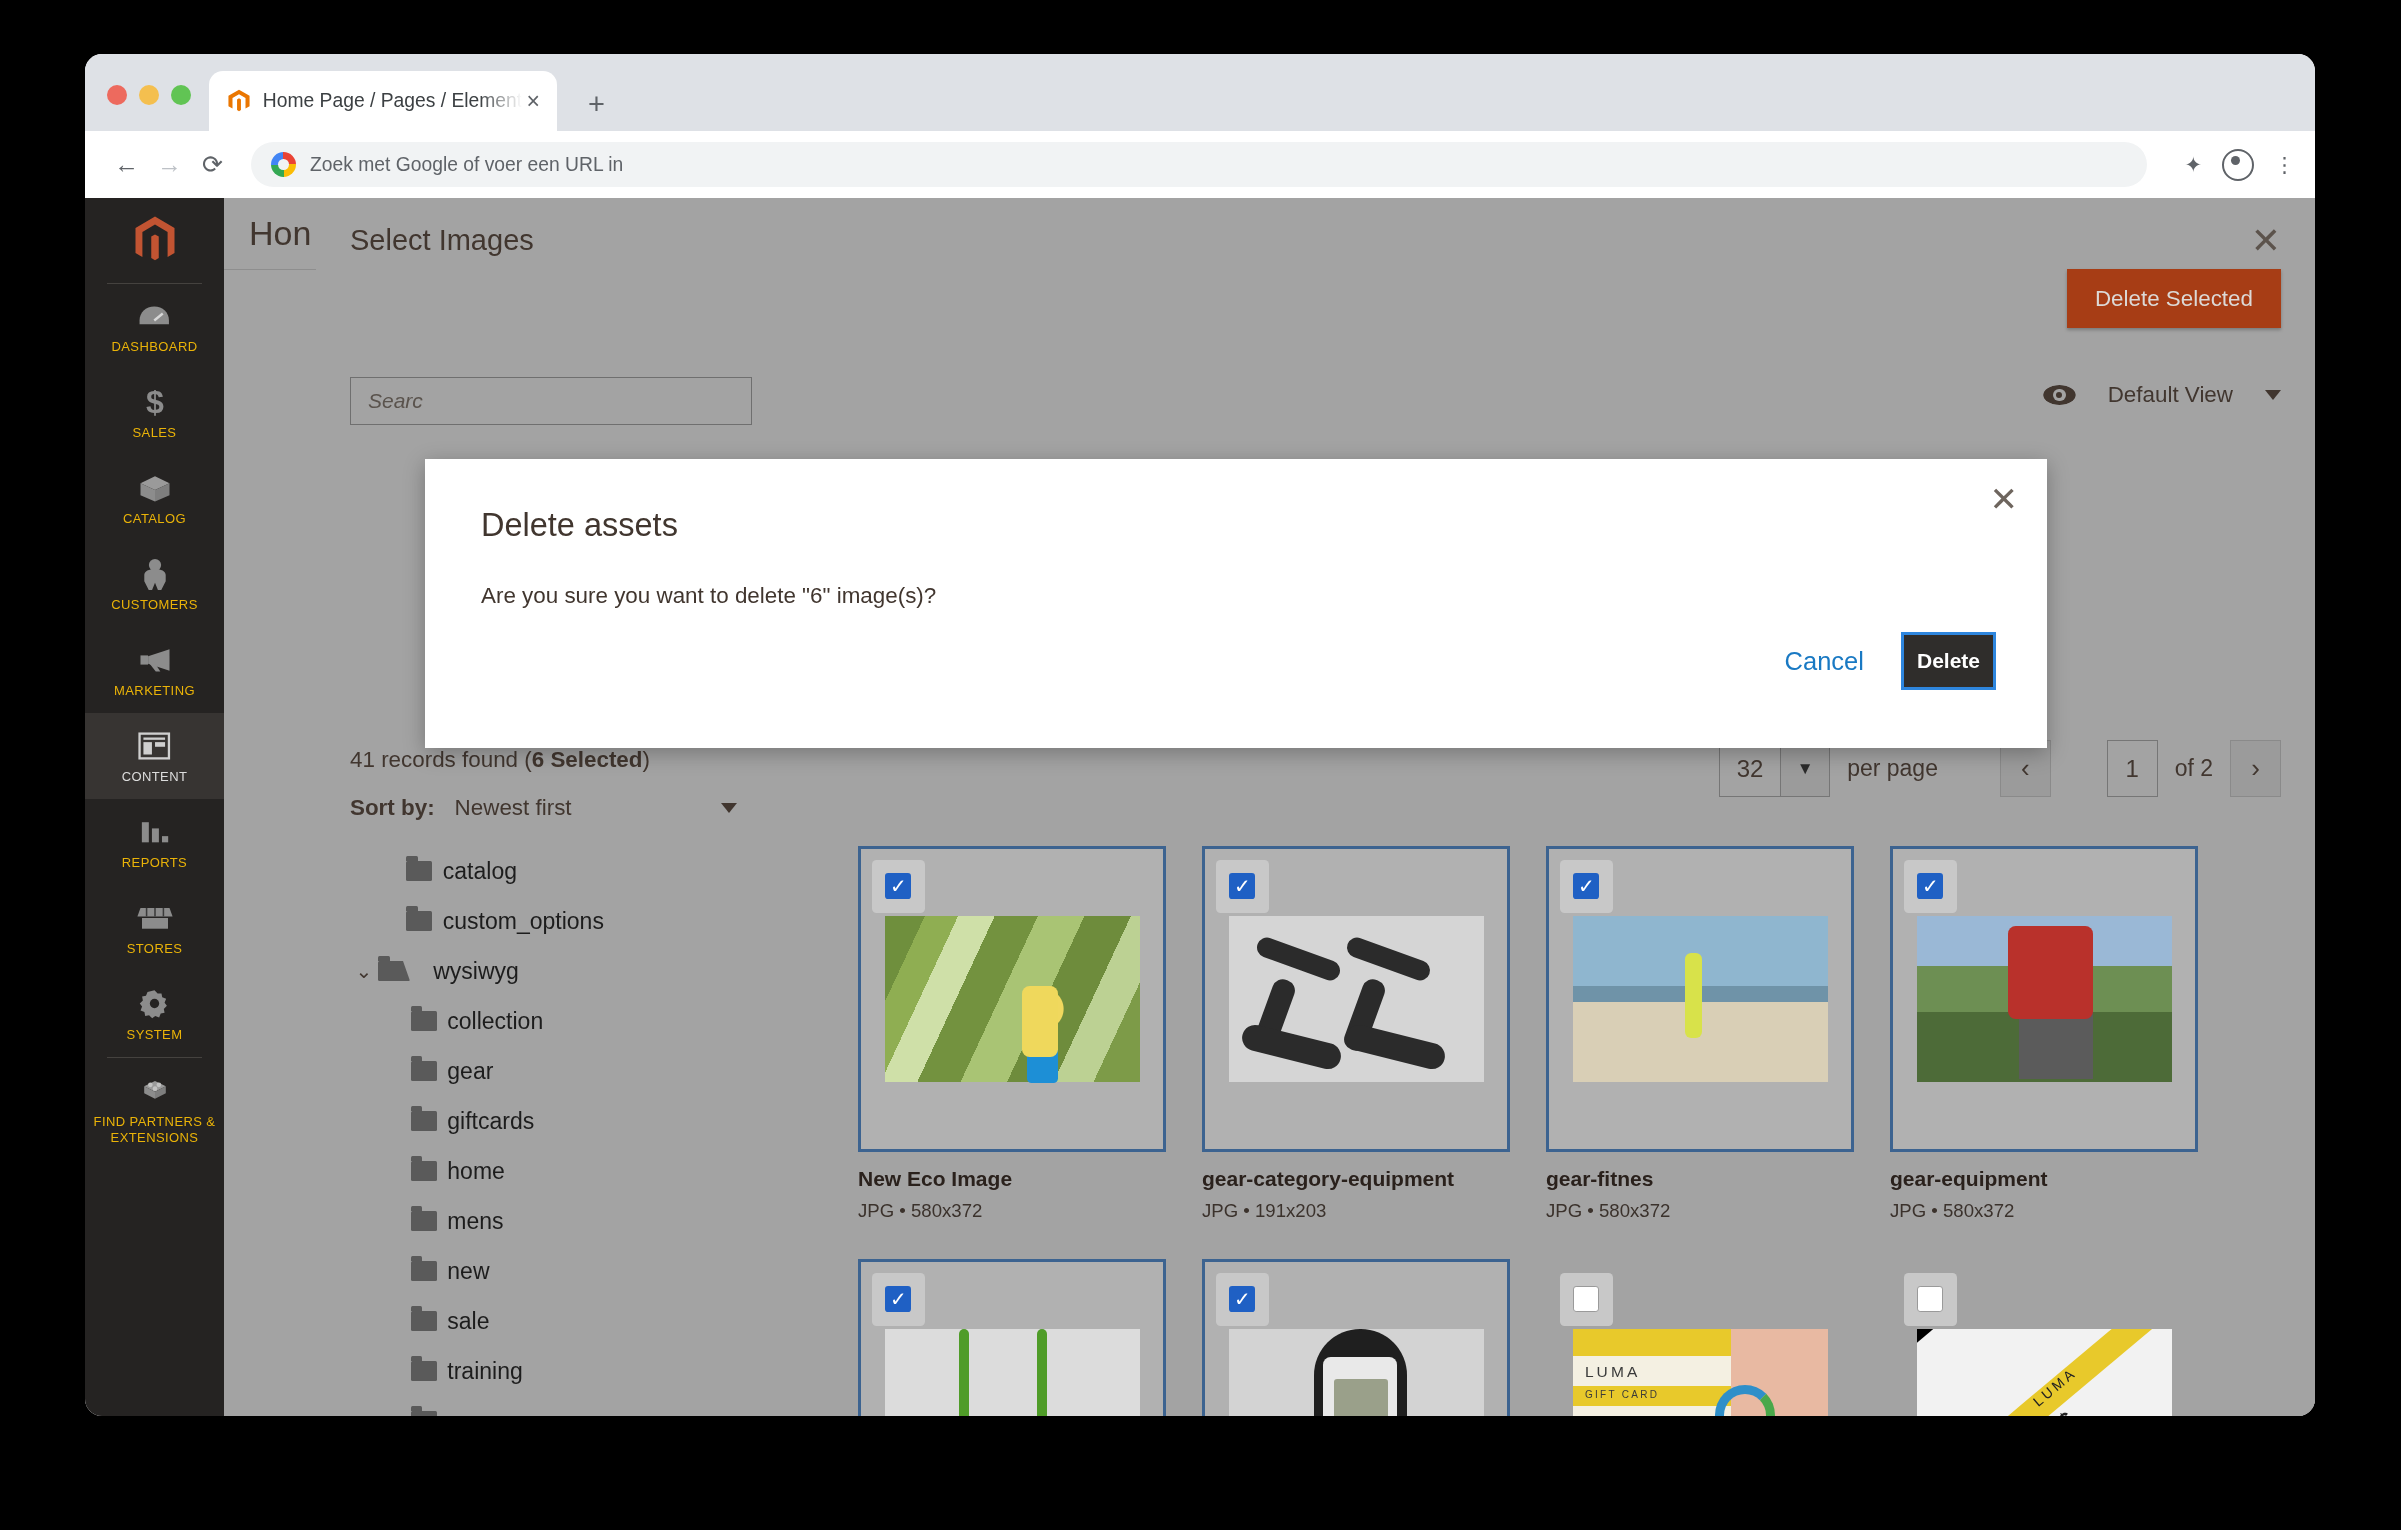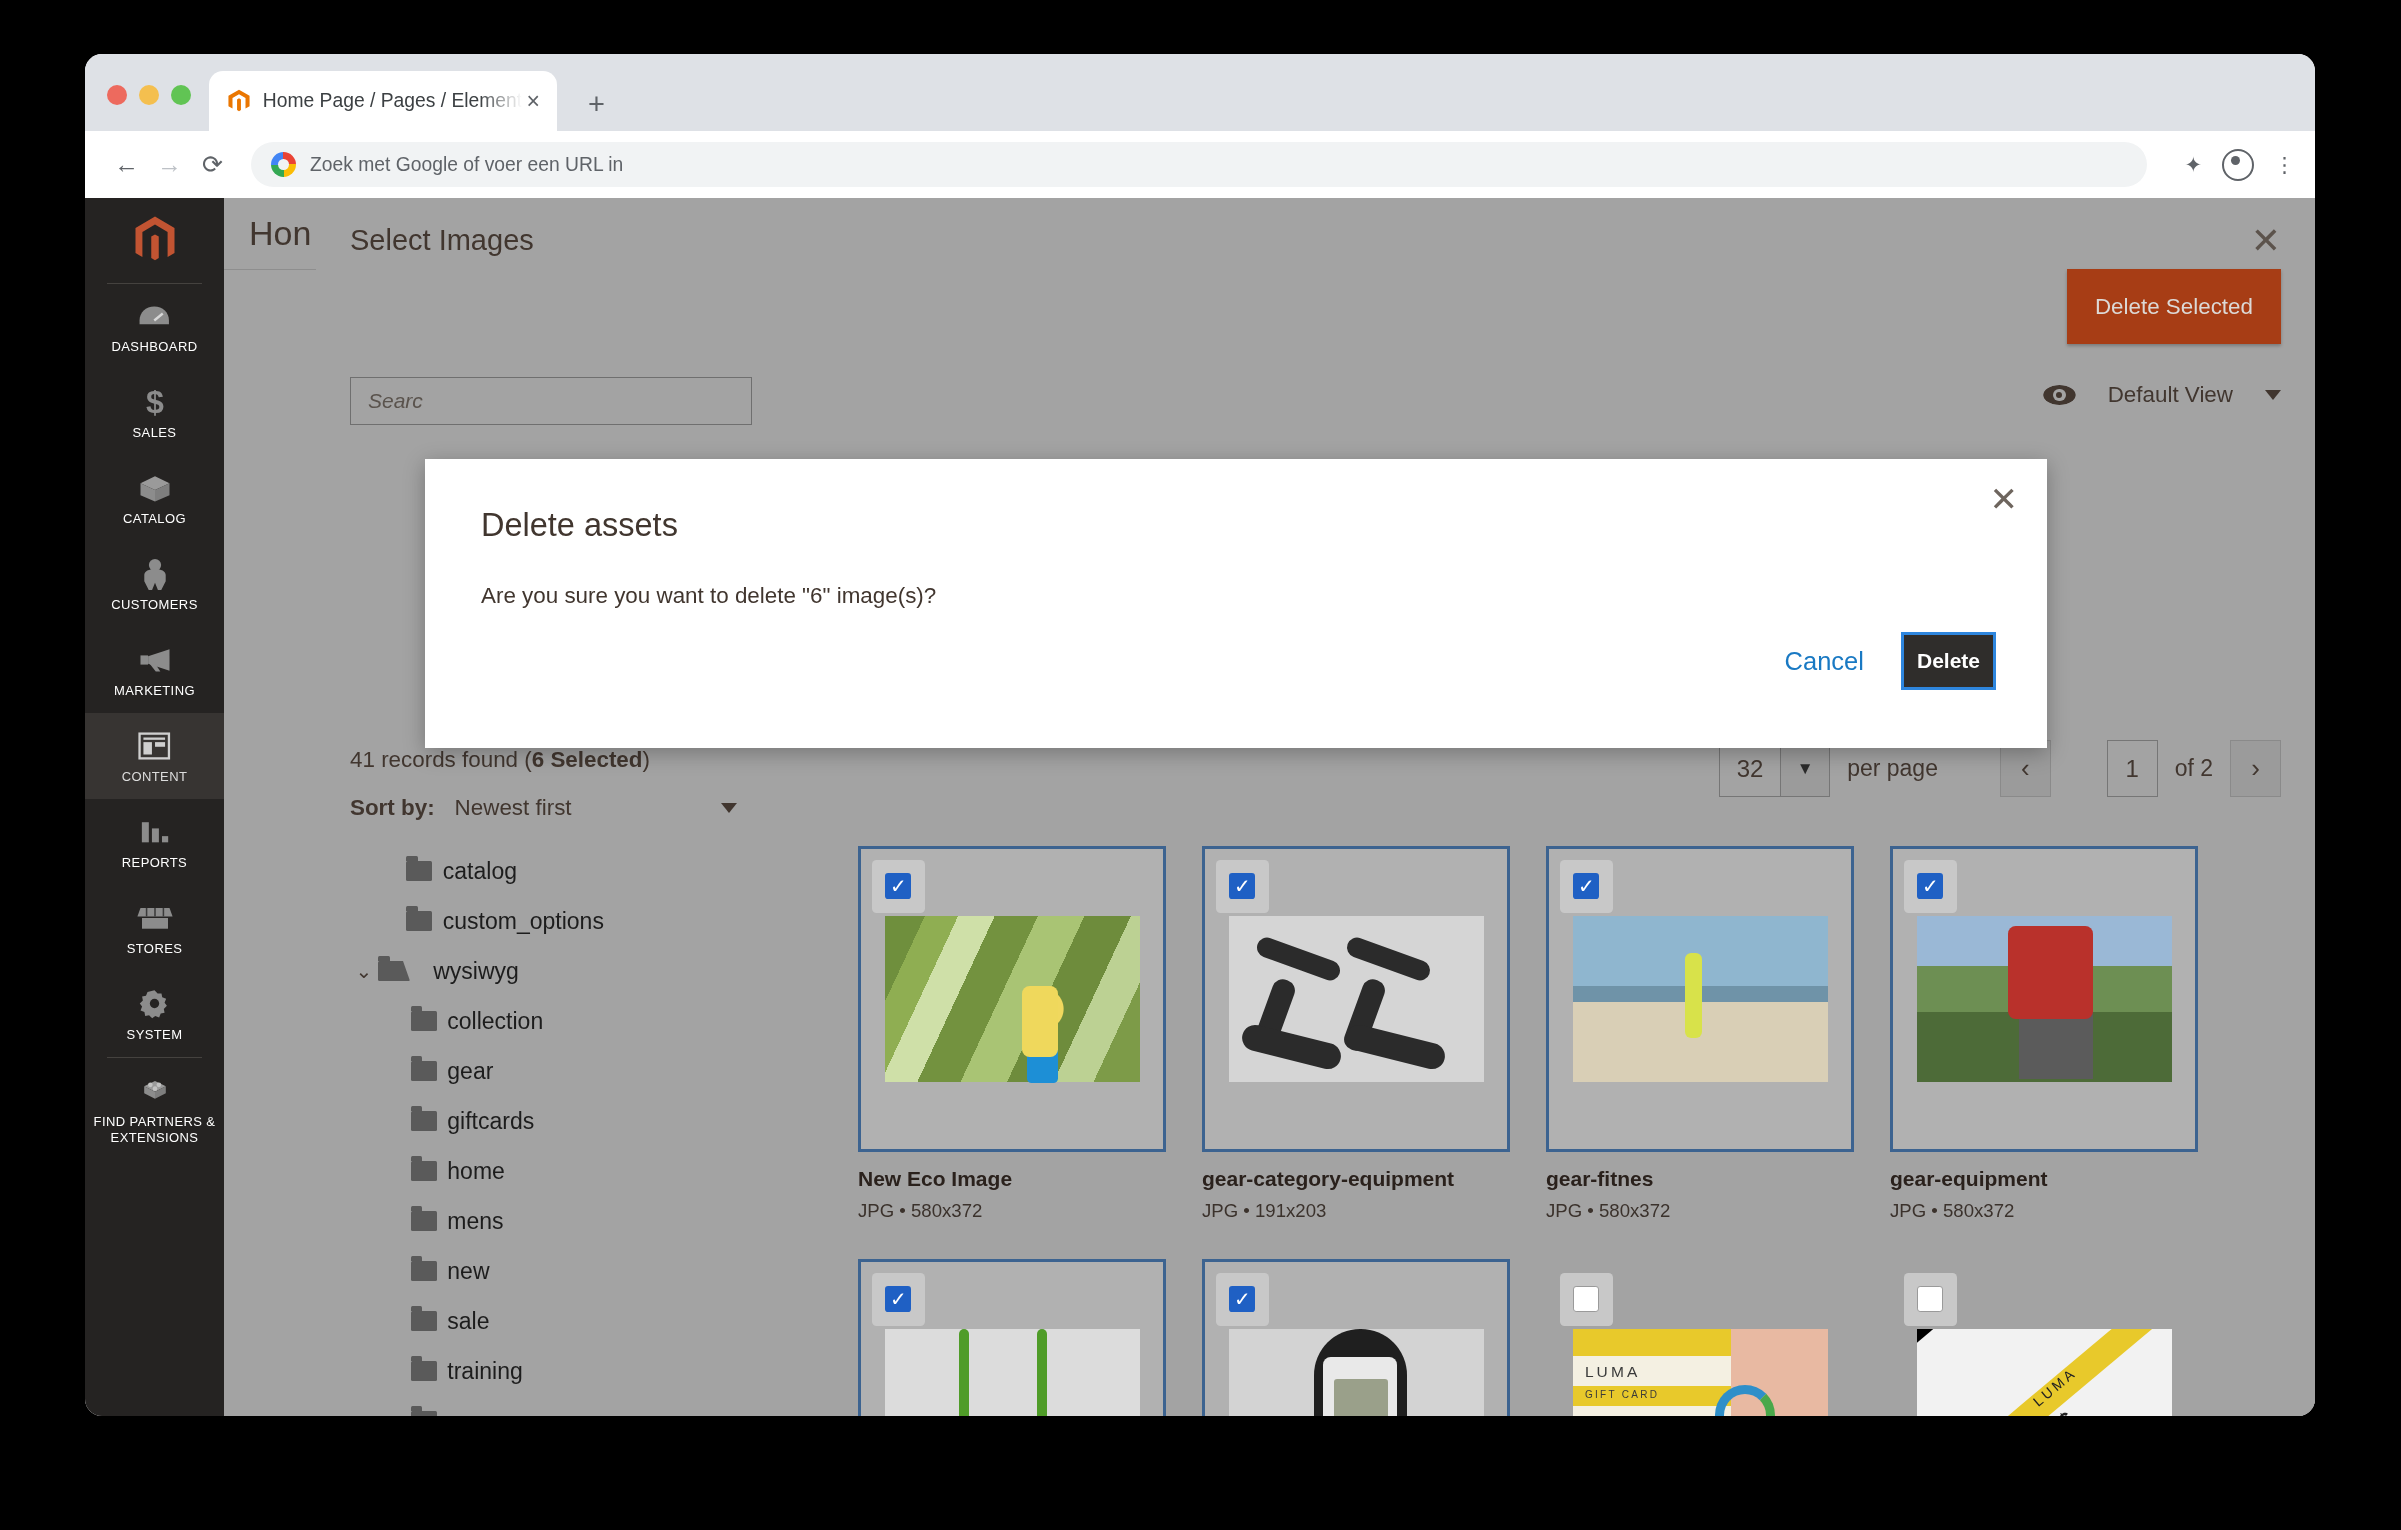--- a/index.html
+++ b/index.html
@@ -35,21 +35,21 @@
   .avatar{width:28px;height:28px;border-radius:50%;border:2.3px solid #5f6368;margin-left:20px;position:relative;}
   .avatar:after{content:"";position:absolute;left:7px;top:5.4px;width:9.3px;height:9.3px;border-radius:50%;background:#5f6368;}
 
   
   .viewport{position:relative;width:100%;height:1218px;background:#a3a3a3;overflow:hidden;}
 
   
   .adminnav{position:absolute;left:0;top:0;width:139px;height:100%;background:#252322;}
   .logo{height:85px;display:flex;align-items:center;justify-content:center;}
   .navsep{height:0.8px;background:#45423f;margin:0 21.7px;}
-  .navitem{padding:15.5px 3.1px 14px;text-align:center;color:#ffffff;}
+  .navitem{padding:15.5px 3.1px 14px;text-align:center;color:#eab308;}
   .navitem.active{background:#373432;color:#ddd;}
   .navicon{display:flex;align-items:center;justify-content:center;height:34px;margin-bottom:6.2px;}
   .navlabel{font-size:13px;letter-spacing:0.4px;line-height:1.25;}
 
   
   .pagebg{position:absolute;left:139px;top:0;right:0;bottom:0;background:#a3a3a3;}
   .pagehead{height:71px;border-bottom:0.8px solid #8e8e8e;display:flex;align-items:center;padding-left:25px;}
   .pagetitle{font-size:34px;color:#41362f;}
   .showbtn{position:absolute;left:138px;top:133px;width:162px;height:45px;background:#9b9b9b;
     border:0.8px solid #7e7e7e;display:flex;align-items:center;justify-content:center;font-size:19.3px;
@@ -61,21 +61,21 @@
     background:linear-gradient(160deg,#9aa67c,#b7bda3 40%,#8e9a72 70%,#a9b28c);}
   .pagerbtn{position:absolute;left:138px;top:1077px;width:162px;height:59px;background:#9b9b9b;
     border:0.8px solid #7e7e7e;display:flex;align-items:center;justify-content:center;font-size:21px;color:#41362f;box-sizing:border-box;}
 
   
   .overlay{position:absolute;left:231px;top:0;right:0;bottom:0;background:#a3a3a3;}
   .ovhead{height:85px;display:flex;align-items:center;padding:0 34px;justify-content:space-between;gap:20px;}
   .ovtitle{font-size:29px;color:#41362f;}
   .ovclose{font-size:36px;color:#5c534c;line-height:1;}
 
-  .delbtn{position:absolute;right:34px;top:71px;height:59px;padding:8px 28px;background:#a73d15;color:#dcd9d6;
+  .delbtn{position:absolute;right:34px;top:71px;height:59px;padding:0 28px;background:#a73d15;color:#dcd9d6;
     font-size:22.4px;display:flex;align-items:center;box-shadow:0 1.5px 3.1px rgba(0,0,0,.25);}
   .searchrow{position:absolute;left:34px;top:179px;display:flex;align-items:center;}
   .searchinput{width:402px;height:48px;border:0.8px solid #6f6f6f;background:#a3a3a3;display:flex;align-items:center;
     padding:0 17px;box-sizing:border-box;font-size:21px;color:#5a534d;font-style:italic;}
   .viewsel{position:absolute;right:34px;top:184px;display:flex;align-items:center;gap:32px;}
   .eye{width:32.5px;height:20px;border-radius:50%/50%;background:#41362f;position:relative;
     clip-path:ellipse(50% 50% at 50% 50%);}
   .eye:after{content:"";position:absolute;left:10px;top:3.9px;width:12.4px;height:12.4px;border-radius:50%;background:#a3a3a3;}
   .eye:before{content:"";position:absolute;left:13px;top:7px;width:6.2px;height:6.2px;border-radius:50%;background:#41362f;z-index:2;}
   .viewtxt{font-size:22.4px;color:#41362f;}

